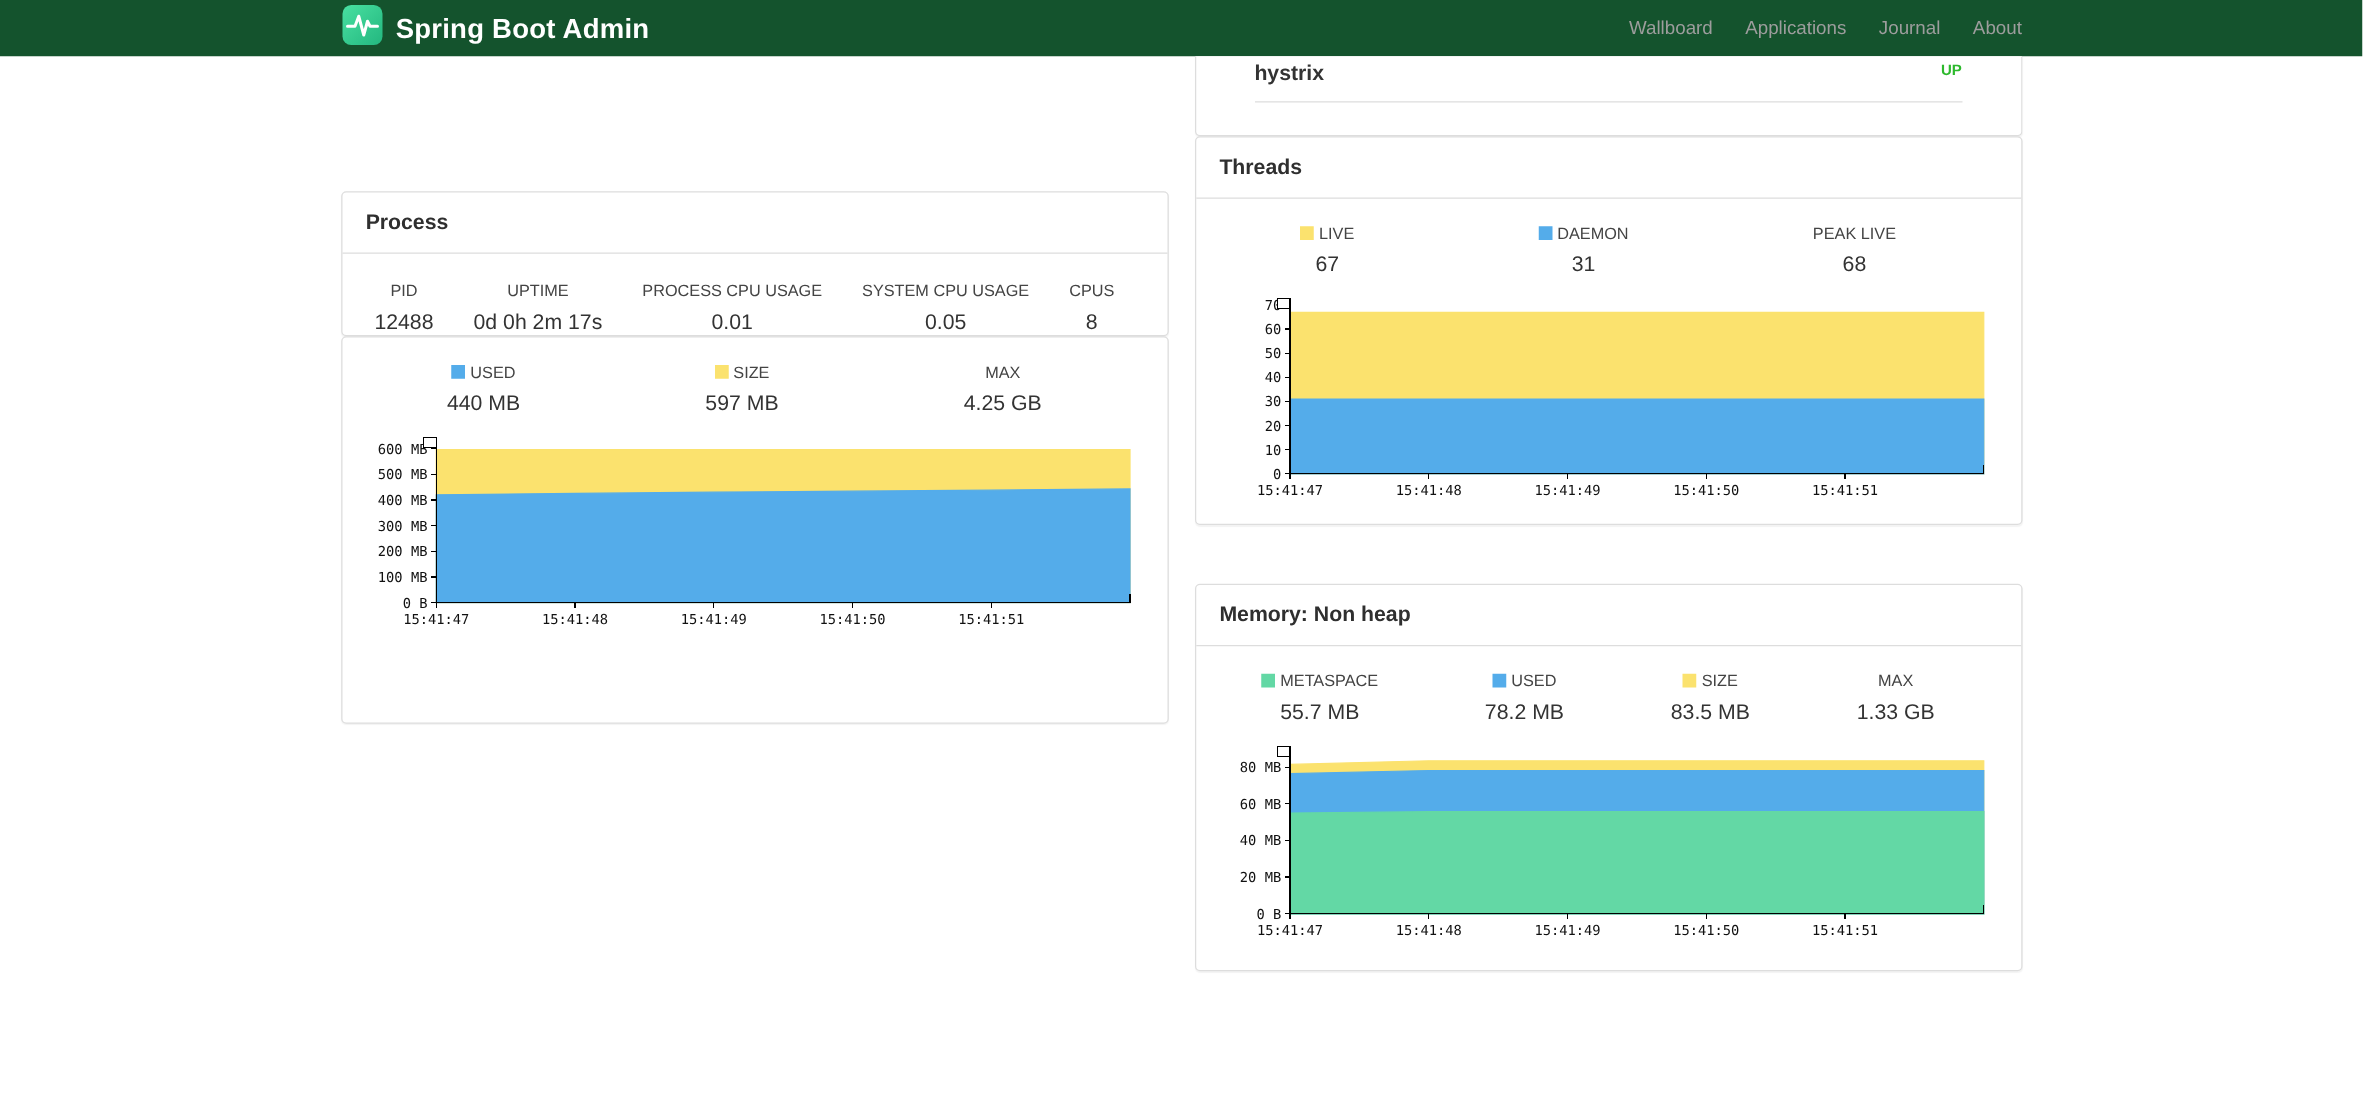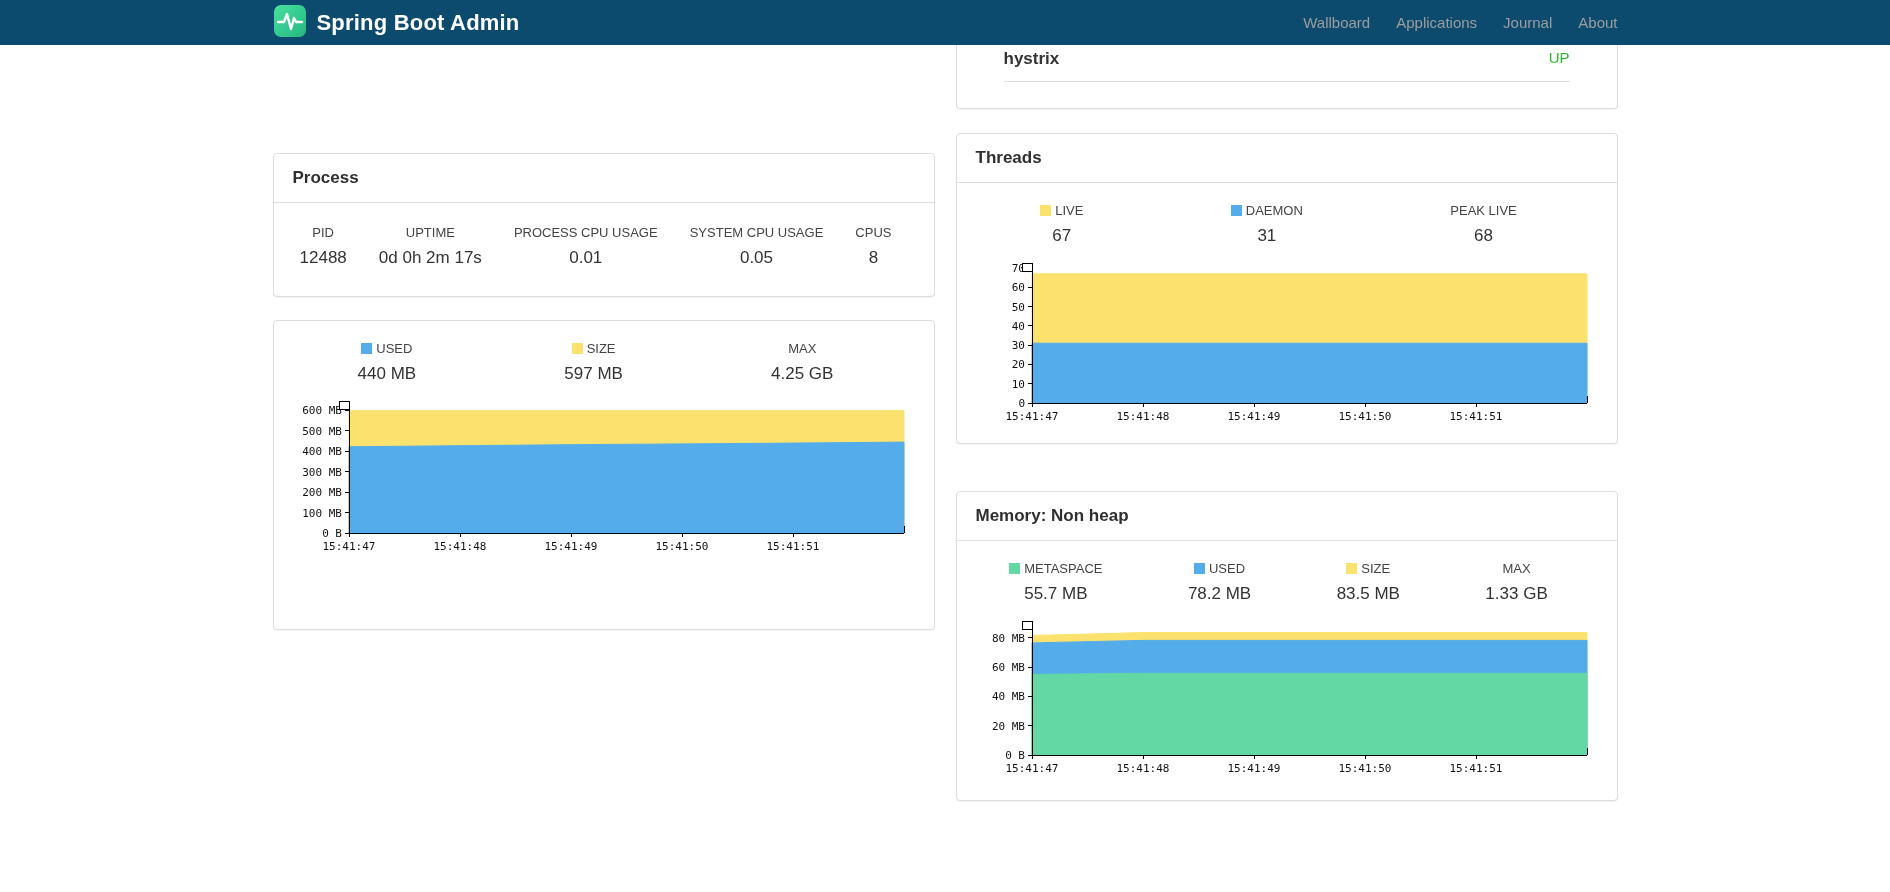--- a/index.html
+++ b/index.html
@@ -4,21 +4,21 @@
 <style>
   * { box-sizing: border-box; }
   html,body { margin:0; padding:0; }
   body {
     width:1890px; height:892px; overflow:hidden;
     background:#ffffff; color:#333;
     font-family:"Liberation Sans", sans-serif;
   }
 
   
-  .navbar { height:45px; background:#0c4a6e; width:100%; }
+  .navbar { height:45px; background:#14532d; width:100%; }
   .nav-inner {
     width:1345px; margin:0 auto; height:45px;
     display:flex; align-items:center; justify-content:space-between;
   }
   .brand { display:flex; align-items:center; gap:10px; cursor:pointer; }
   .brand-text { color:#fff; font-size:22px; font-weight:700; letter-spacing:0.2px; }
   .nav-links { display:flex; list-style:none; margin:0; padding:0; }
   .nav-links li {
     color:#9d9d9d; font-size:15px; line-height:45px;
     padding:0 13px; cursor:pointer;
@@ -44,25 +44,25 @@
   .card-status {
     border-top:none; border-radius:0 0 4px 4px;
     height:64px; overflow:hidden; margin-top:0;
   }
   .status-inner { margin:0 47px; }
   .status-row {
     display:flex; justify-content:space-between; align-items:flex-start;
     padding:4px 0 12px 0; border-bottom:1px solid #ddd; cursor:pointer;
   }
   .app-name { font-size:17px; font-weight:600; color:#333; }
-  .status-badge { font-size:15px; font-weight:400; }
-
-  .card-process { height:144px; margin-bottom:23px; }
+  .status-badge { font-size:12px; font-weight:700; }
+
+  .card-process { height:116px; }
   .card-gc { height:144px; margin-bottom:47px; }
-  .card-threads { height:311px; margin-bottom:47px;margin-top:24px; }
+  .card-threads { height:311px; margin-bottom:47px; }
   .card-memchart { height:310px; }
 
   
   .stats {
     display:flex; justify-content:space-around;
     padding:22px 26px 0 10px; text-align:center;
   }
   .stat { padding:0 6px; }
   .stat-label { font-size:13px; color:#444; white-space:nowrap; }
   .stat-value { font-size:17px; color:#333; margin-top:8px; white-space:nowrap; }

